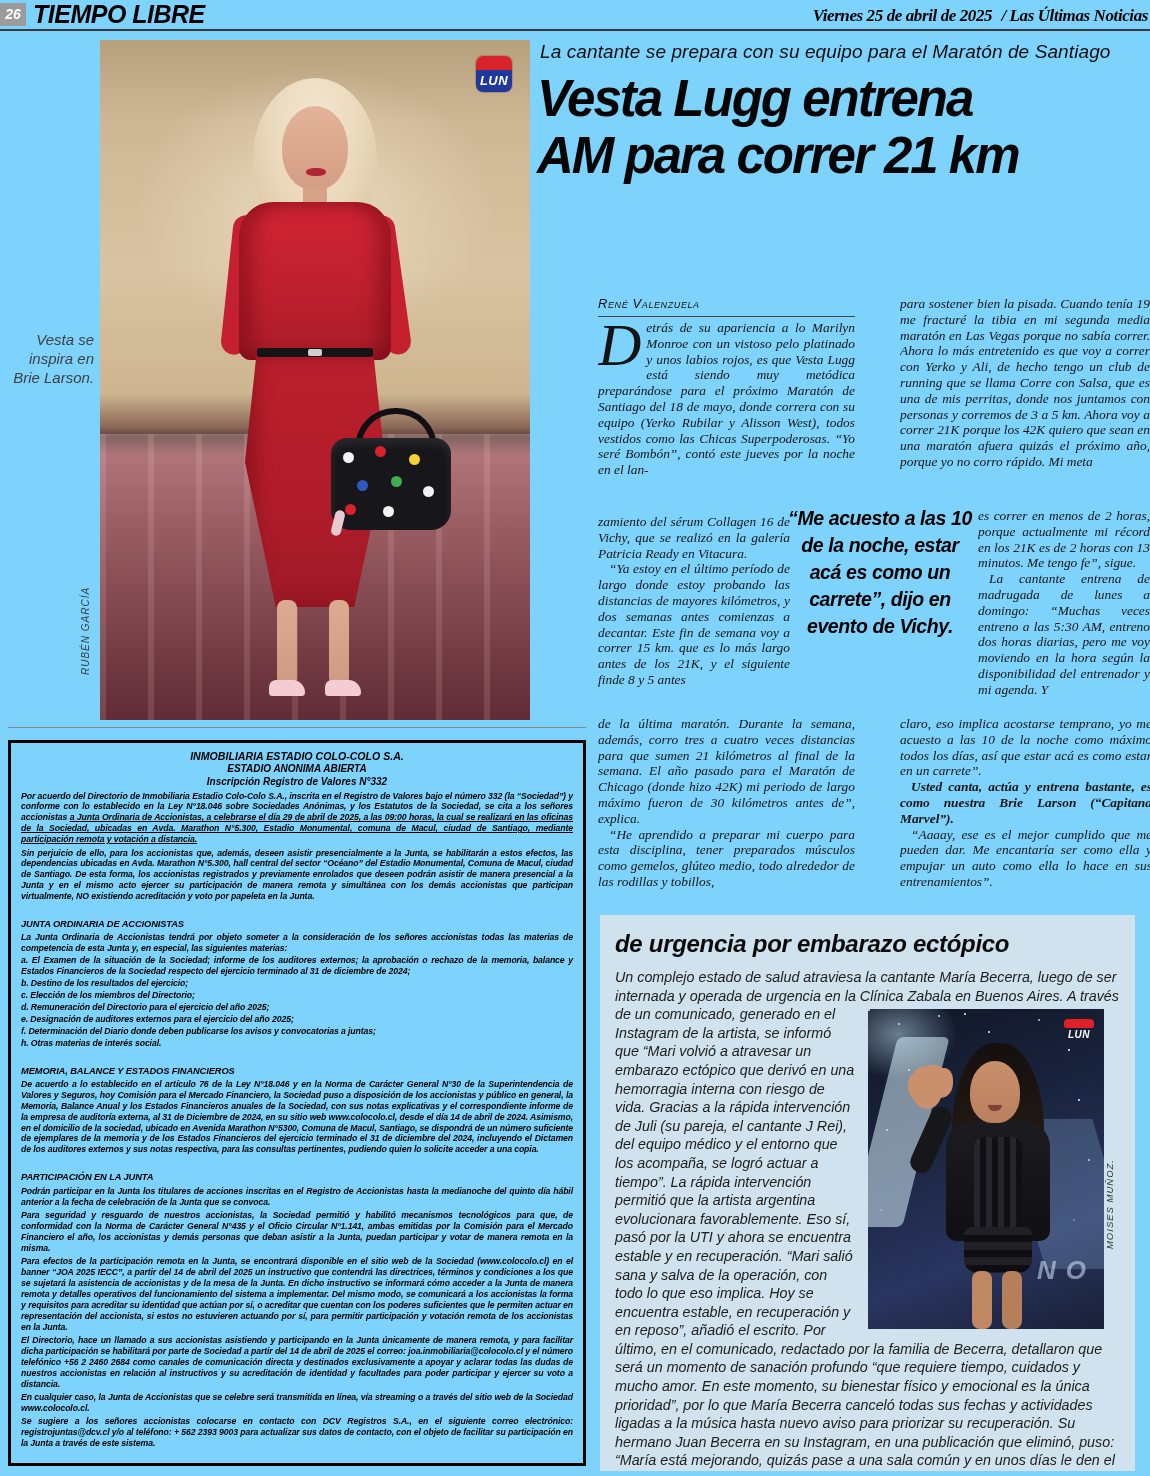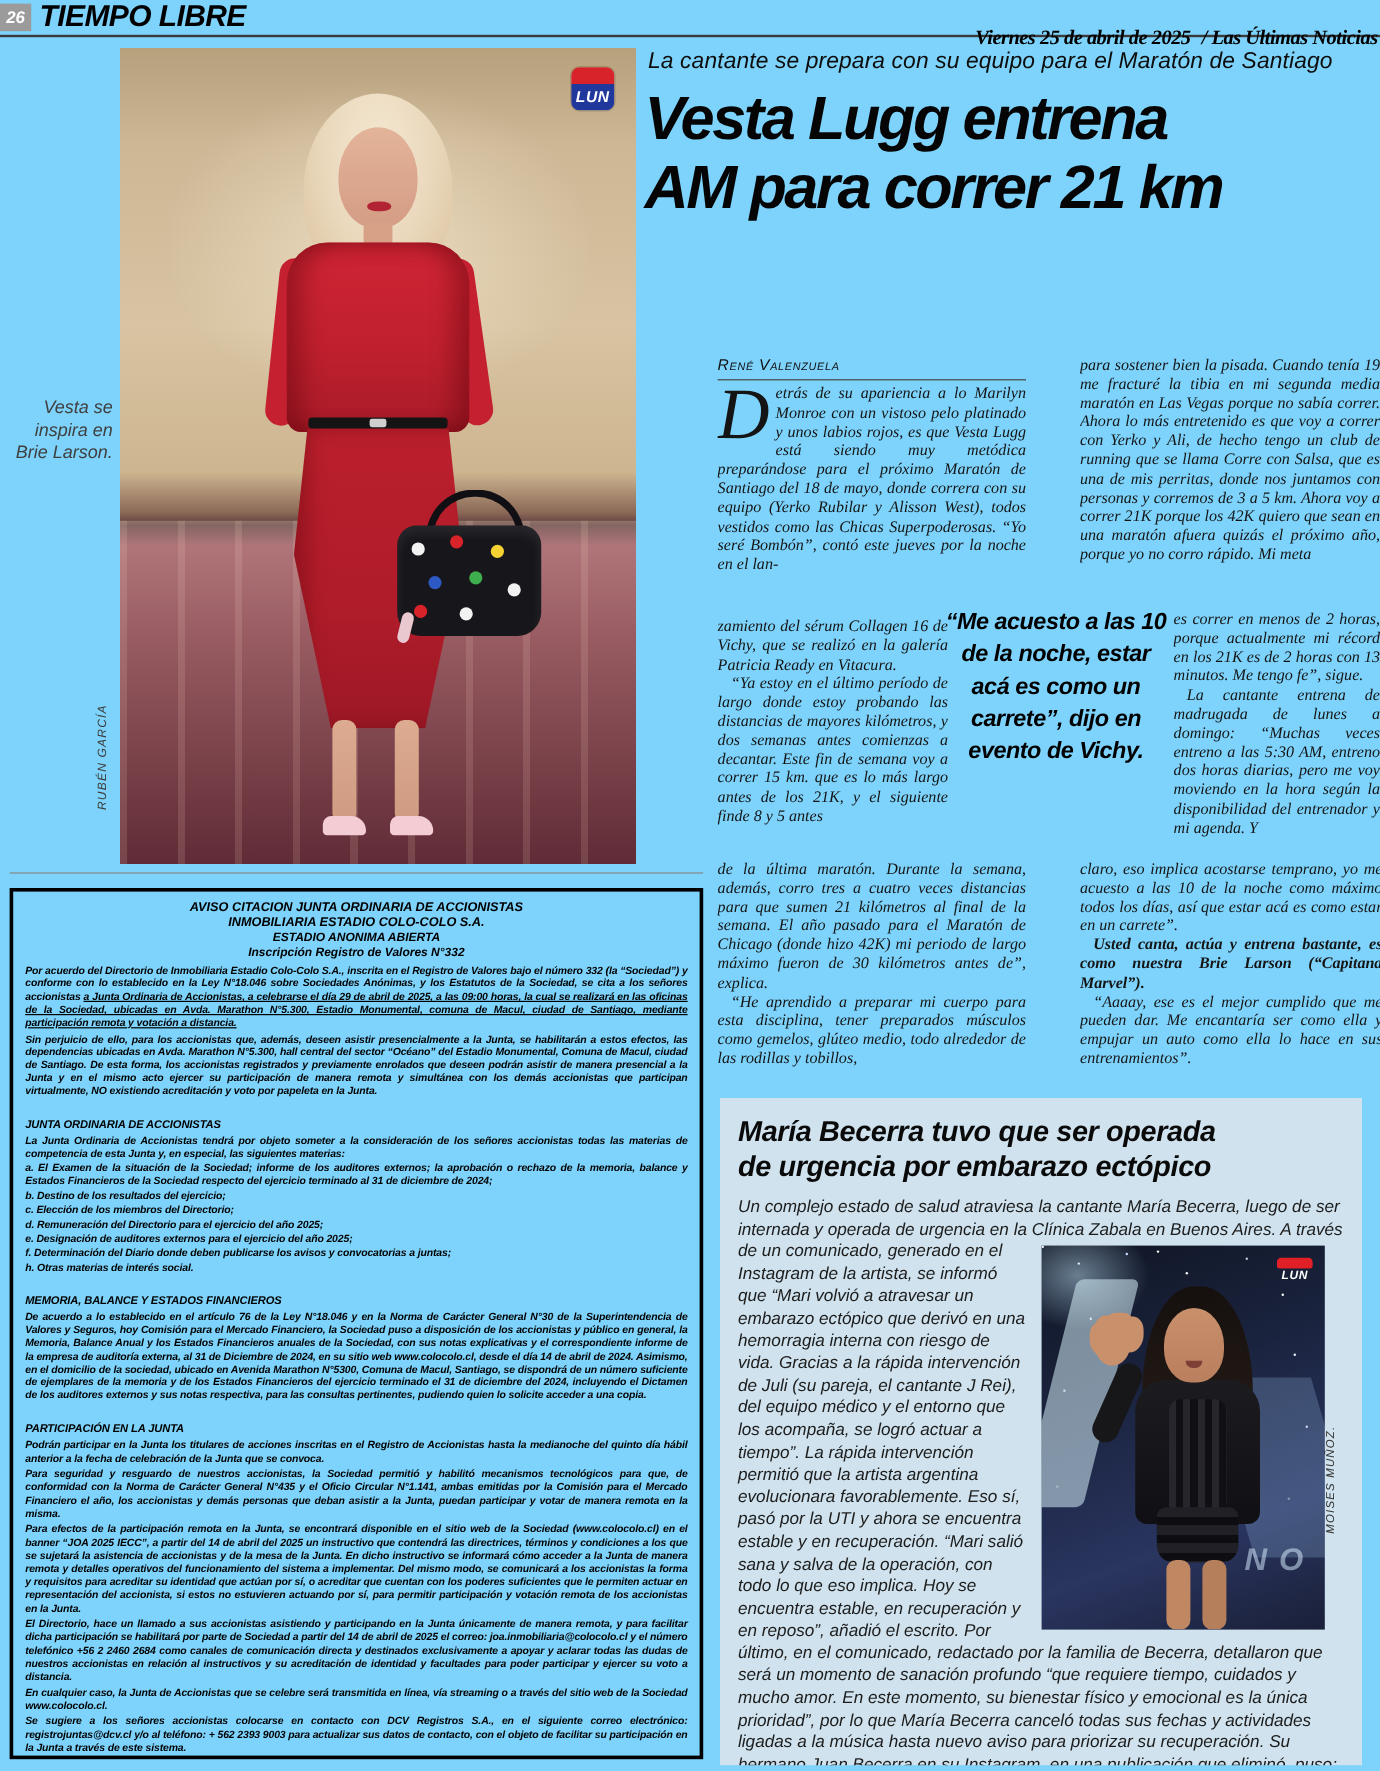--- a/index.html
+++ b/index.html
@@ -3,21 +3,21 @@
 <meta charset="utf-8">
 <style>
   html,body{margin:0;padding:0;background:#e8e8e8;}
   .page{position:relative;width:1150px;height:1476px;background:#7dd3fc;margin:0 auto;
         font-family:"Liberation Sans",sans-serif;overflow:hidden;font-style:italic;}
   
   .hdr{position:absolute;left:0;top:0;width:1150px;height:29px;border-bottom:2px solid #3a3a3a;}
   .pagenum{position:absolute;left:0;top:3px;width:26px;height:23px;background:#9b9b9b;color:#fff;
            font-weight:700;font-size:14px;text-align:center;line-height:23px;}
   .section-title{position:absolute;left:33px;top:0px;font-size:25px;font-weight:800;letter-spacing:-0.5px;color:#000;}
-  .hdr-right{position:absolute;right:2px;top:6px;font-family:"Liberation Serif",serif;font-size:17px;color:#000;margin-top:16px;}
+  .hdr-right{position:absolute;right:2px;top:6px;font-family:"Liberation Serif",serif;font-size:17px;color:#000;}
   .hdr-date{font-weight:700;letter-spacing:-0.4px;}
   .hdr-masthead{font-weight:700;letter-spacing:-0.4px;margin-left:5px;}
   
   .photo-main{position:absolute;left:100px;top:40px;width:430px;height:680px;overflow:hidden;
     background:linear-gradient(180deg,#b7a07c 0%,#cdb795 12%,#d8c4a2 34%,#cdb58f 52%,#8a6756 57%,
       #5b3a3d 58.5%,#9a5260 61%,#8c4350 72%,#7d3a46 87%,#713340 100%);}
   .floor-sheen{position:absolute;left:0;top:58%;width:100%;height:42%;
     background:repeating-linear-gradient(90deg,rgba(255,220,200,0.14) 0 6px,rgba(0,0,0,0) 6px 48px),
                linear-gradient(180deg,rgba(255,235,210,0.25),rgba(0,0,0,0.15));}
   .wall-glow{position:absolute;left:8%;top:4%;width:84%;height:40%;border-radius:50%;
@@ -204,21 +204,20 @@
   </div>
   <div class="atext" style="left:900px;top:716px;width:252px;height:180px;">
     <p>claro, eso implica acostarse temprano, yo me acuesto a las 10 de la noche como máximo todos los días, así que estar acá es como estar en un carrete”.</p>
     <p class="ind q">Usted canta, actúa y entrena bastante, es como nuestra Brie Larson (“Capitana Marvel”).</p>
     <p class="ind">“Aaaay, ese es el mejor cumplido que me pueden dar. Me encantaría ser como ella y empujar un auto como ella lo hace en sus entrenamientos”.</p>
   </div>
   <div class="pullquote">“Me acuesto a las 10 de la noche, estar acá es como un carrete”, dijo en evento de Vichy.</div>
 
   <div class="ad-rule"></div>
   <div class="ad">
-    <div class="t1">AVISO CITACION JUNTA ORDINARIA DE ACCIONISTAS</div>
     <div class="t1">INMOBILIARIA ESTADIO COLO-COLO S.A.</div>
     <div class="t2">ESTADIO ANONIMA ABIERTA</div>
     <div class="t2">Inscripción Registro de Valores N°332</div>
     <p><span>Por acuerdo del Directorio de Inmobiliaria Estadio Colo-Colo S.A., inscrita en el Registro de Valores bajo el número 332 (la “Sociedad”) y conforme con lo establecido en la Ley N°18.046 sobre Sociedades Anónimas, y los Estatutos de la Sociedad, se cita a los señores accionistas </span><span class="ul">a Junta Ordinaria de Accionistas, a celebrarse el día 29 de abril de 2025, a las 09:00 horas, la cual se realizará en las oficinas de la Sociedad, ubicadas en Avda. Marathon N°5.300, Estadio Monumental, comuna de Macul, ciudad de Santiago, mediante participación remota y votación a distancia.</span></p>
     <p>Sin perjuicio de ello, para los accionistas que, además, deseen asistir presencialmente a la Junta, se habilitarán a estos efectos, las dependencias ubicadas en Avda. Marathon N°5.300, hall central del sector “Océano” del Estadio Monumental, Comuna de Macul, ciudad de Santiago. De esta forma, los accionistas registrados y previamente enrolados que deseen podrán asistir de manera presencial a la Junta y en el mismo acto ejercer su participación de manera remota y simultánea con los demás accionistas que participan virtualmente, NO existiendo acreditación y voto por papeleta en la Junta.</p>
     <p class="hd">JUNTA ORDINARIA DE ACCIONISTAS</p>
     <p>La Junta Ordinaria de Accionistas tendrá por objeto someter a la consideración de los señores accionistas todas las materias de competencia de esta Junta y, en especial, las siguientes materias:</p>
     <p class="li">a. El Examen de la situación de la Sociedad; informe de los auditores externos; la aprobación o rechazo de la memoria, balance y Estados Financieros de la Sociedad respecto del ejercicio terminado al 31 de diciembre de 2024;</p>
     <p class="li">b. Destino de los resultados del ejercicio;</p>
     <p class="li">c. Elección de los miembros del Directorio;</p>
@@ -235,21 +234,20 @@
     <p>El Directorio, hace un llamado a sus accionistas asistiendo y participando en la Junta únicamente de manera remota, y para facilitar dicha participación se habilitará por parte de Sociedad a partir del 14 de abril de 2025 el correo: joa.inmobiliaria@colocolo.cl y el número telefónico +56 2 2460 2684 como canales de comunicación directa y destinados exclusivamente a apoyar y aclarar todas las dudas de nuestros accionistas en relación al instructivos y su acreditación de identidad y facultades para poder participar y ejercer su voto a distancia.</p>
     <p>En cualquier caso, la Junta de Accionistas que se celebre será transmitida en línea, vía streaming o a través del sitio web de la Sociedad www.colocolo.cl.</p>
     <p>Se sugiere a los señores accionistas colocarse en contacto con DCV Registros S.A., en el siguiente correo electrónico: registrojuntas@dcv.cl y/o al teléfono: + 562 2393 9003 para actualizar sus datos de contacto, con el objeto de facilitar su participación en la Junta a través de este sistema.</p>
     <p class="hd">CALIFICACIÓN DE PODERES</p>
     <p>Los poderes que otorguen los señores accionistas para hacerse representar en la Junta deberán ser presentados remotamente, antes de su inicio a partir de los 5 días anteriores a la fecha de realización de la Junta. El día de celebración de la Junta, sólo se recibirán y acreditarán poderes de manera remota mediante instructivo disponible en la página web de la Sociedad, cerrándose a la hora de inicio de la junta.</p>
 
   </div>
 
   <div class="bluebox">
     <div class="b-headline">
-      <div>María Becerra tuvo que ser operada</div>
       <div>de urgencia por embarazo ectópico</div>
     </div>
     <div class="b-body">
       <span>Un complejo estado de salud atraviesa la cantante María Becerra, luego de ser internada y operada de urgencia en la Clínica Zabala en Buenos Aires. A</span>
       <div class="b-photo-wrap">
         <div class="b-photo">
           <div class="stars"></div>
           <div class="glow2"></div>
           <div class="glow1"></div>
           <div class="glow3"></div>

